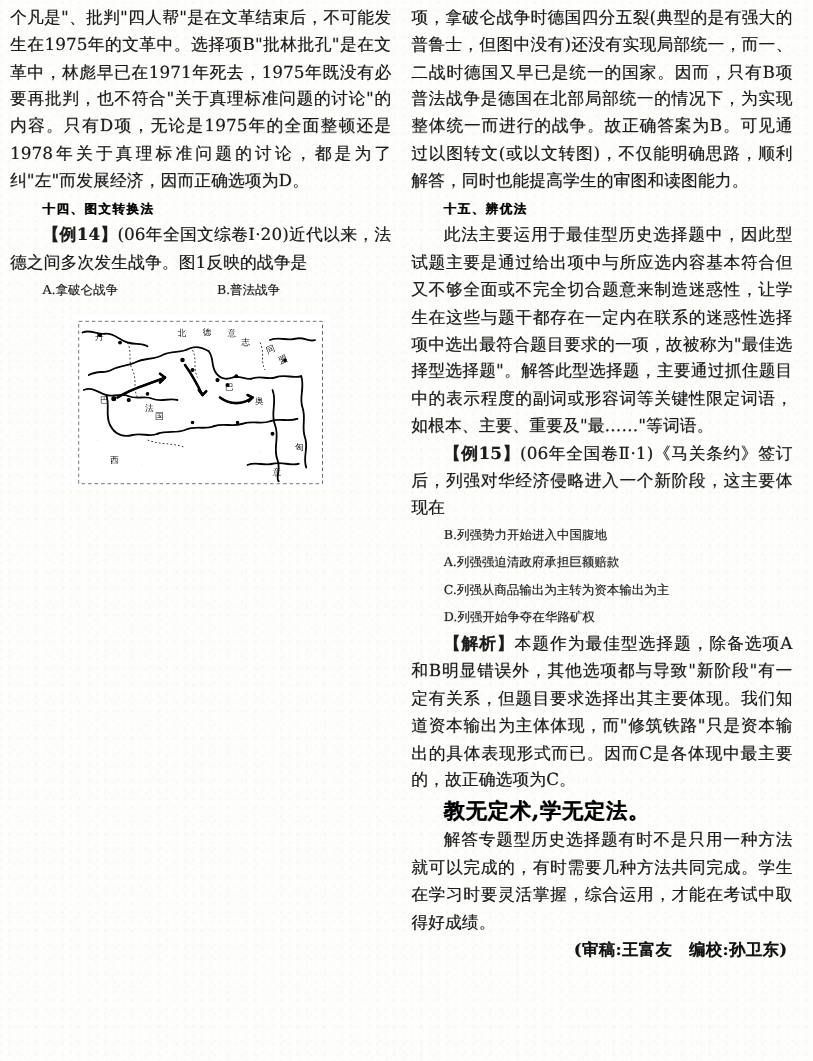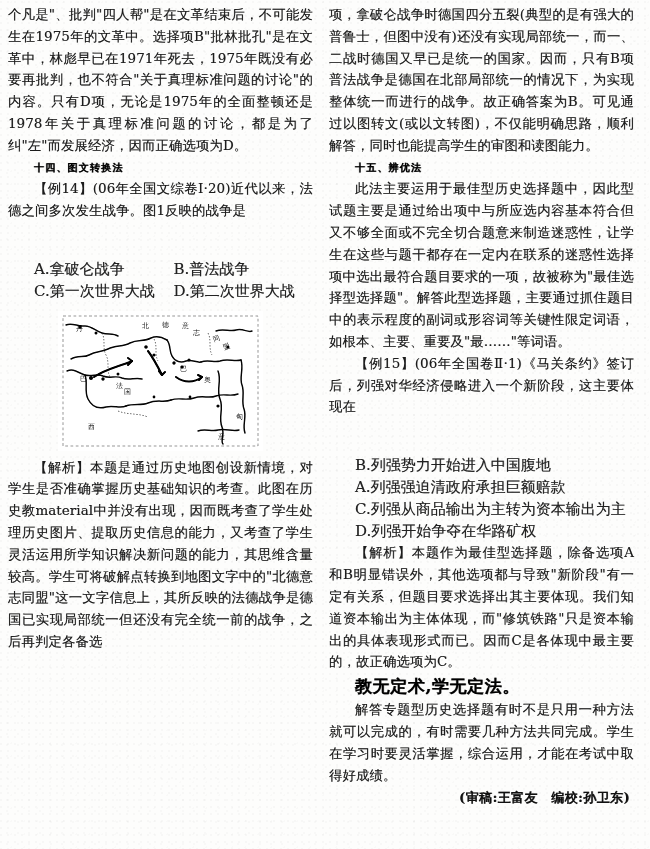--- a/index.html
+++ b/index.html
@@ -66,25 +66,24 @@
     font-size: 10px;
     line-height: 21.8px;
     font-weight: bold;
     text-indent: 26px;
     letter-spacing: 1.2px;
     color: #000;
     text-shadow: 0.5px 0 0 rgba(0,0,0,0.55), -0.4px 0.3px 0 rgba(0,0,0,0.3);
   }
 
   .choices {
-    font-size: 15px;
+    font-size: 10px;
     line-height: 21.8px;
     color: #222;
     text-shadow: 0.35px 0 0 rgba(0,0,0,0.30), -0.3px 0.25px 0 rgba(0,0,0,0.16);
-    margin-top: 37px;
   }
   .choice-row {
     display: flex;
     padding-left: 26px;
   }
   .choice-row .ch { flex: 0 0 50%; }
   .choice-single { padding-left: 26px; }
 
   .maxim {
     font-size: 17px;
@@ -98,21 +97,21 @@
   .credit {
     font-size: 13px;
     line-height: 24px;
     font-weight: bold;
     text-align: right;
     padding-right: 4px;
     letter-spacing: 0.4px;
     color: #111;
     text-shadow: 0.45px 0 0 rgba(0,0,0,0.45);
   }
-  .tag { font-weight: normal; }
+  .tag { font-weight: bold; }
 
   
   .figure-wrap {
     margin: 8px 0 6px 0;
     display: flex;
     justify-content: center;
   }
   .map-frame {
     width: 205px;
     height: 140px;
@@ -135,24 +134,20 @@
 
       <h3 class="section-head">十四、图文转换法</h3>
 
 
       <p class="para indent"><span class="tag">【例14】</span><span>(06年全国文综卷Ⅰ·20)</span><span>近代以来，法德之间多次发生战争。图1反映的战争是</span></p>
 
       <div class="choices">
         <div class="choice-row">
           <span class="ch"><span>A.</span><span>拿破仑战争</span></span>
           <span class="ch"><span>B.</span><span>普法战争</span></span>
-        </div>
-        <div class="choice-row">
-          <span class="ch"><span>C.</span><span>第一次世界大战</span></span>
-          <span class="ch"><span>D.</span><span>第二次世界大战</span></span>
         </div>
       </div>
 
       <div class="figure-wrap">
         <div class="map-frame">
           <svg width="205" height="140" viewBox="0 0 205 140" xmlns="http://www.w3.org/2000/svg">
             <rect x="0" y="0" width="205" height="140" fill="#ffffff"></rect>
 
             <g stroke="#555" stroke-width="0.7" fill="none" stroke-dasharray="3 2.2">
               <rect x="5" y="5" width="195" height="130"></rect>
@@ -229,21 +224,20 @@
                 <circle cx="70" cy="30" r="0.5"></circle>
               <circle cx="150" cy="110" r="0.5"></circle>
                 <circle cx="110" cy="120" r="0.5"></circle>
               <circle cx="190" cy="60" r="0.5"></circle>
                 <circle cx="55" cy="120" r="0.5"></circle>
             </g>
           </svg>
         </div>
       </div>
 
-      <p class="para indent"><span class="tag">【解析】</span><span>本题是通过历史地图创设新情境，对学生是否准确掌握历史基础知识的考查。此图在历史教material中并没有出现，因而既考查了学生处理历史图片、提取历史信息的能力，又考查了学生灵活运用所学知识解决新问题的能力，其思维含量较高。学生可将破解点转换到地图文字中的"北德意志同盟"这一文字信息上，其所反映的法德战争是德国已实现局部统一但还没有完全统一前的战争，之后再判定各备选</span></p>
     </div>
 
     <div class="col">
 
       <p class="para cont">项，拿破仑战争时德国四分五裂(典型的是有强大的普鲁士，但图中没有)还没有实现局部统一，而一、二战时德国又早已是统一的国家。因而，只有B项普法战争是德国在北部局部统一的情况下，为实现整体统一而进行的战争。故正确答案为B。可见通过以图转文(或以文转图)，不仅能明确思路，顺利解答，同时也能提高学生的审图和读图能力。</p>
 
       <h3 class="section-head">十五、辨优法</h3>
 
       <p class="para indent">此法主要运用于最佳型历史选择题中，因此型试题主要是通过给出项中与所应选内容基本符合但又不够全面或不完全切合题意来制造迷惑性，让学生在这些与题干都存在一定内在联系的迷惑性选择项中选出最符合题目要求的一项，故被称为"最佳选择型选择题"。解答此型选择题，主要通过抓住题目中的表示程度的副词或形容词等关键性限定词语，如根本、主要、重要及"最……"等词语。</p>
 

